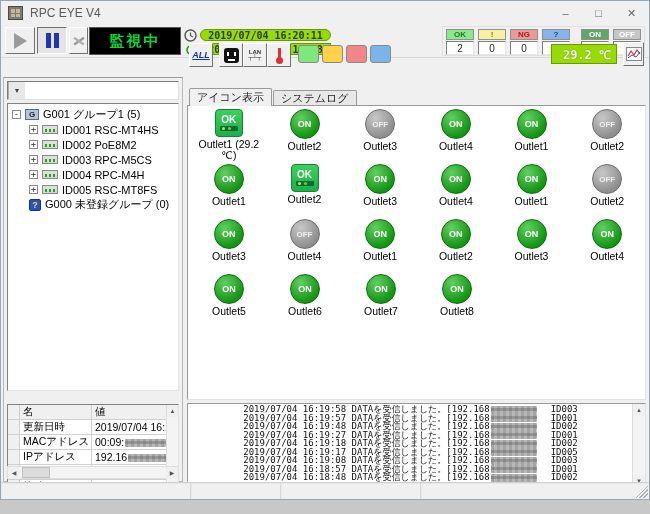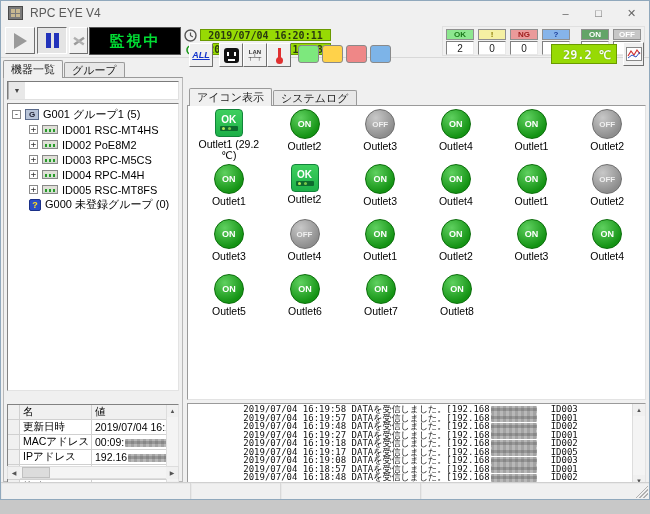--- a/index.html
+++ b/index.html
@@ -144,21 +144,21 @@
         <rect x="1" y="6" width="12" height="2.4" fill="#b0b0b0" transform="rotate(35 7 7)"></rect>
       </svg>
     </div>
     <div class="led">監視中</div>
     <div class="mini-ic" style="top:4px;">
       <svg width="13" height="13" viewBox="0 0 13 13">
           <circle cx="6.5" cy="6.5" r="5.5" fill="none" stroke="#555" stroke-width="1.4"></circle>
           <path d="M6.5 3.5 V6.5 L8.8 8" stroke="#555" stroke-width="1.2" fill="none"></path>
         </svg>
     </div>
-    <div class="lcd" style="top:4px;">2019/07/04 16:20:11</div>
+    <div class="lcd" style="top:4px;border-radius:6px;">2019/07/04 16:20:11</div>
     <div class="mini-ic" style="top:18px;">
       <svg width="12" height="12" viewBox="0 0 12 12">
           <path d="M10 6 A4 4 0 1 1 6 2" fill="none" stroke="#1a9a1a" stroke-width="1.6"></path>
           <path d="M6 0 L9 2 L6 4 Z" fill="#1a9a1a"></path>
         </svg>
     </div>
     <div class="lcd" style="top:18px;">2019/07/04 16:19:58</div>
     <div class="counters">
         <div class="counter">
           <div class="c-label" style="background: rgb(141, 231, 143); color: rgb(28, 122, 28);">OK</div>
@@ -180,24 +180,20 @@
           <div class="c-label" style="background: rgb(99, 164, 104); color: rgb(255, 255, 255);">ON</div>
           <div class="c-value">16</div>
         </div>
         <div class="counter">
           <div class="c-label" style="background: rgb(198, 198, 198); color: rgb(255, 255, 255);">OFF</div>
           <div class="c-value">4</div>
         </div>
       </div>
   </div>
 
-  <div class="ltabs">
-    <div class="tab active">機器一覧</div>
-    <div class="tab inactive">グループ</div>
-  </div>
 
   <div class="lpanel">
     <div class="dropdown">
       <span class="dd-btn">▼</span>
     </div>
     <div class="treebox">
         <div class="tree-row lvl0">
           <span class="expander">-</span>
           <span class="ticon group">G</span>
           <span class="tlabel">G001 グループ1 (5)</span>

